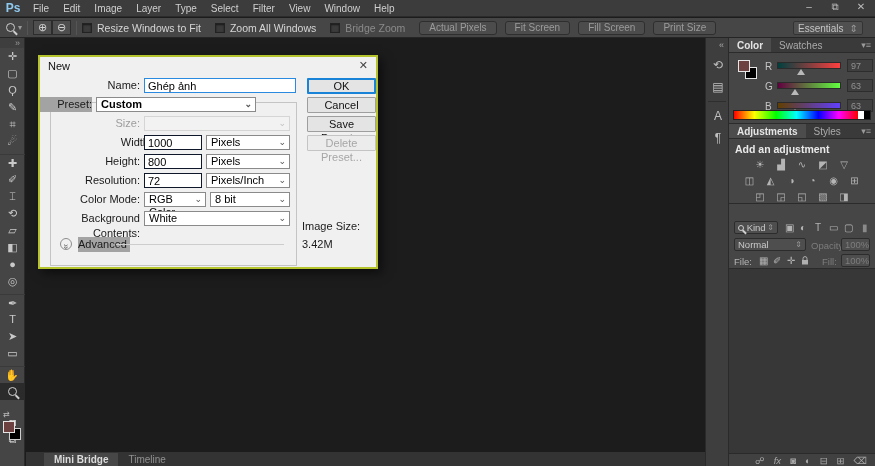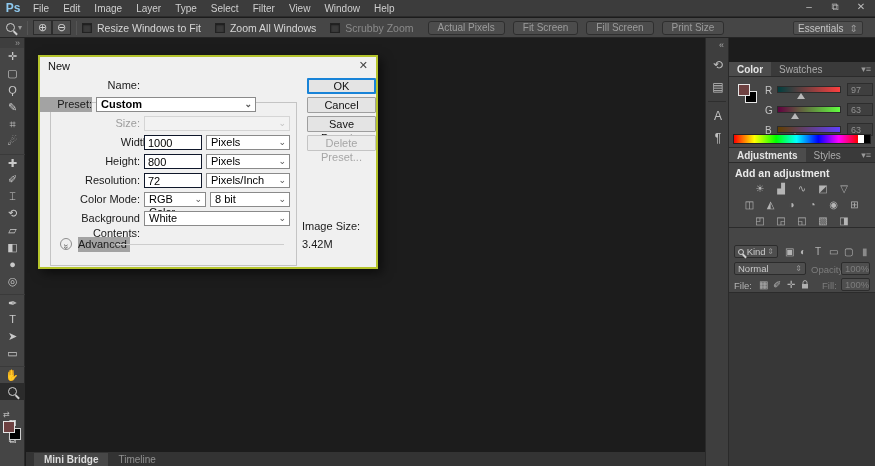--- a/index.html
+++ b/index.html
@@ -51,32 +51,32 @@
   .tool.gap { margin-top:4px; border-top:1px solid #3a3a3a; }
   .tool.selected { background:#2b2b2b; }
   .swatch { position:absolute; width:12px; height:12px; border:1px solid #e6e6e6; }
   .mini { position:absolute; font-size:8px; color:#bdbdbd; }
 
   
   #canvas { left:26px; top:38px; width:679px; height:414px; background:#1c1c1c; }
   #bottombar { left:26px; top:452px; width:679px; height:14px; background:#333;
                display:flex; align-items:flex-end; }
   .btab { height:13px; padding:0 10px; font-size:10px; line-height:13px; color:#909090; }
-  .btab.active { background:#474747; color:#dcdcdc; font-weight:bold; }
+  .btab.active { background:#474747; color:#dcdcdc; font-weight:bold;margin-left:10px; }
 
   
   #dock { left:705px; top:38px; width:24px; height:428px; background:#3e3e3e;
           border-left:1px solid #2a2a2a; border-right:1px solid #2a2a2a; }
   #dock-collapse { text-align:right; color:#a8a8a8; font-size:9px; padding:2px 4px 4px 0; }
   .dock-icon { width:24px; height:22px; text-align:center; line-height:22px;
                color:#c0c0c0; font-size:12px; }
   .dock-div { height:1px; background:#2e2e2e; margin:3px 2px; }
 
   
-  .panel { position:absolute; left:729px; width:146px; background:#464646;margin-top:24px; }
+  .panel { position:absolute; left:729px; width:146px; background:#464646; }
   .tabbar { height:15px; background:#3a3a3a; display:flex; border-bottom:1px solid #2b2b2b; }
   .ptab { padding:1px 8px 0; font-size:10px; line-height:14px; color:#aaa; }
   .ptab.active { background:#4c4c4c; color:#e4e4e4; font-weight:bold; }
   .pmenu { margin-left:auto; color:#9a9a9a; font-size:9px; padding:2px 4px 0 0; }
 
   .chan-row { position:absolute; height:14px; }
   .chan-label { position:absolute; left:0; top:1px; font-size:10px; color:#c4c4c4; }
   .chan-slider { position:absolute; left:12px; top:2px; width:64px; height:7px;
                  border:1px solid #2b2b2b; }
   .chan-thumb { position:absolute; top:9px; width:0; height:0;
@@ -168,21 +168,21 @@
   </div>
   <span class="ob-sep"></span>
   <span class="zoombtn">⊕</span>
   <span class="zoombtn">⊖</span>
   <span class="ob-sep"></span>
   <span class="cb"></span>
   <span class="cb-label">Resize Windows to Fit</span>
   <span class="cb"></span>
   <span class="cb-label">Zoom All Windows</span>
   <span class="cb"></span>
-  <span class="cb-label dis">Scrubby Zoom</span>
+  <span class="cb-label dis">Bridge Zoom</span>
   <span class="ob-btn">Actual Pixels</span>
   <span class="ob-btn">Fit Screen</span>
   <span class="ob-btn">Fill Screen</span>
   <span class="ob-btn">Print Size</span>
 </div>
 <div id="workspace" class="abs">
   <span>Essentials</span>
   <span class="chev">⇕</span>
 </div>
 
@@ -343,20 +343,21 @@
   </div>
 </div>
 
 <div id="dialog" class="abs">
   <span id="dlg-title">New</span>
   <span id="dlg-close">✕</span>
 
   <div id="groupbox"></div>
 
   <span class="dlabel" style="left:0; top:21px; width:100px;">Name:</span>
+  <input class="dinput focused" style="left: 104px; top: 21px; width: 152px;" value="Ghép ảnh">
   <span class="dbtn ok" style="top:21px;">OK</span>
 
   <span class="dlabel onbg" style="left:0; top:40px; width:52px;">Preset:</span>
   <span class="dcombo" style="left:56px; top:40px; width:160px;font-weight:bold;">
     <span>Custom</span>
     <span class="chev">⌄</span>
   </span>
   <span class="dbtn" style="top:40px;">Cancel</span>
 
   <span class="dlabel dis" style="left:0; top:59px; width:100px;">Size:</span>

